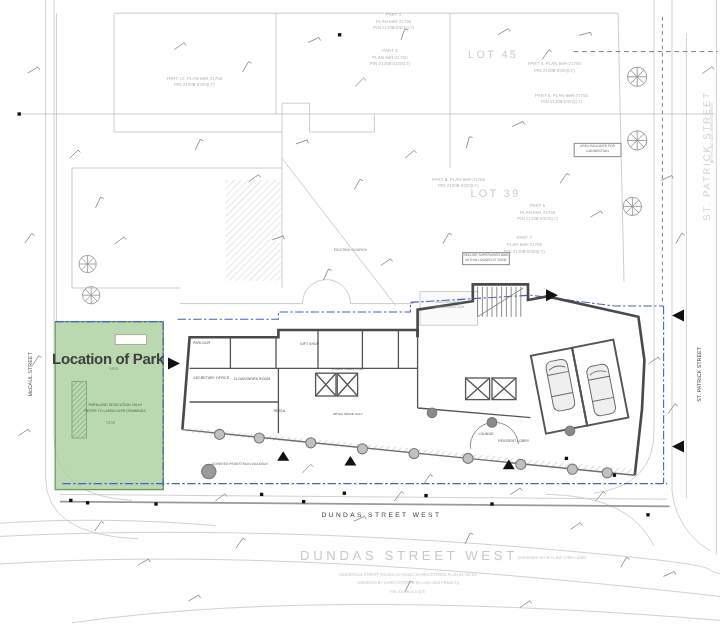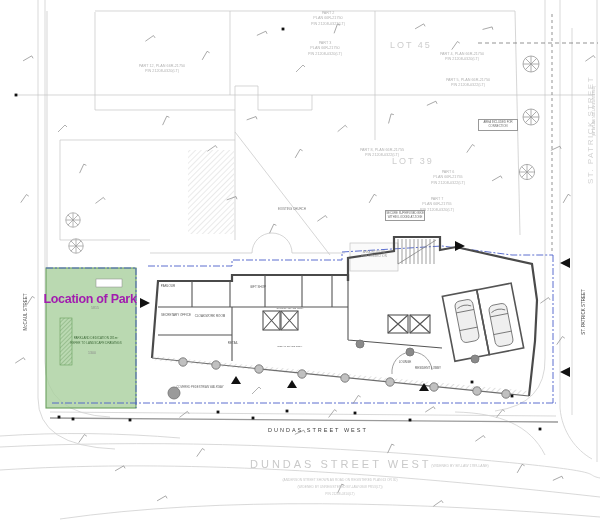--- a/index.html
+++ b/index.html
@@ -10,21 +10,21 @@
   .tiny{position:absolute;transform:scale(.5);transform-origin:center top;text-align:center;
         color:#b3b3b3;line-height:1.45;white-space:nowrap;font-size:7.5px}
   .rot{transform:rotate(-90deg) scale(.5)}
   .outline-lg{position:absolute;color:#c9c9c9;letter-spacing:3px;font-size:11px;white-space:nowrap}
   .lot{position:absolute;color:#cdcdcd;letter-spacing:2px;font-size:9px;white-space:nowrap}
   .room{color:#555;font-size:6px}
   .parknote{color:#3f6b3a;font-size:6px}
   .dim{color:#8a8a8a;font-size:7px}
   .box{position:absolute;background:#fff;border:.5px solid #999}
   .park-label{position:absolute;left:30px;top:292px;width:120px;text-align:center;
-              font-weight:bold;font-size:12.5px;color:#a21caf;letter-spacing:-.3px}
+              font-weight:bold;font-size:12.5px;color:#404040;letter-spacing:-.3px}
 </style>
 </head>
 <body>
 
 <div class="stage">
 
 <svg width="600" height="522" viewBox="0 0 600 522">
   <defs>
     <pattern id="hatchLt" width="4" height="4" patternUnits="userSpaceOnUse" patternTransform="rotate(45)">
       <line x1="0" y1="0" x2="0" y2="4" stroke="#9a9a9a" stroke-width="0.9"></line>

